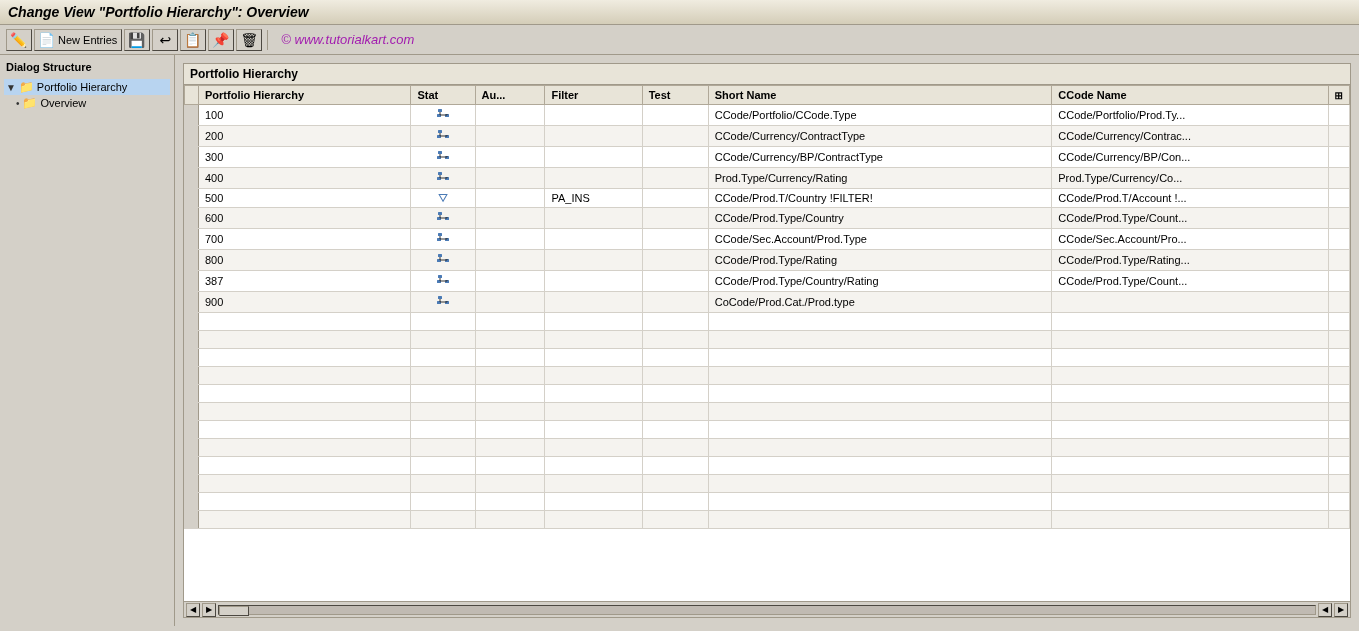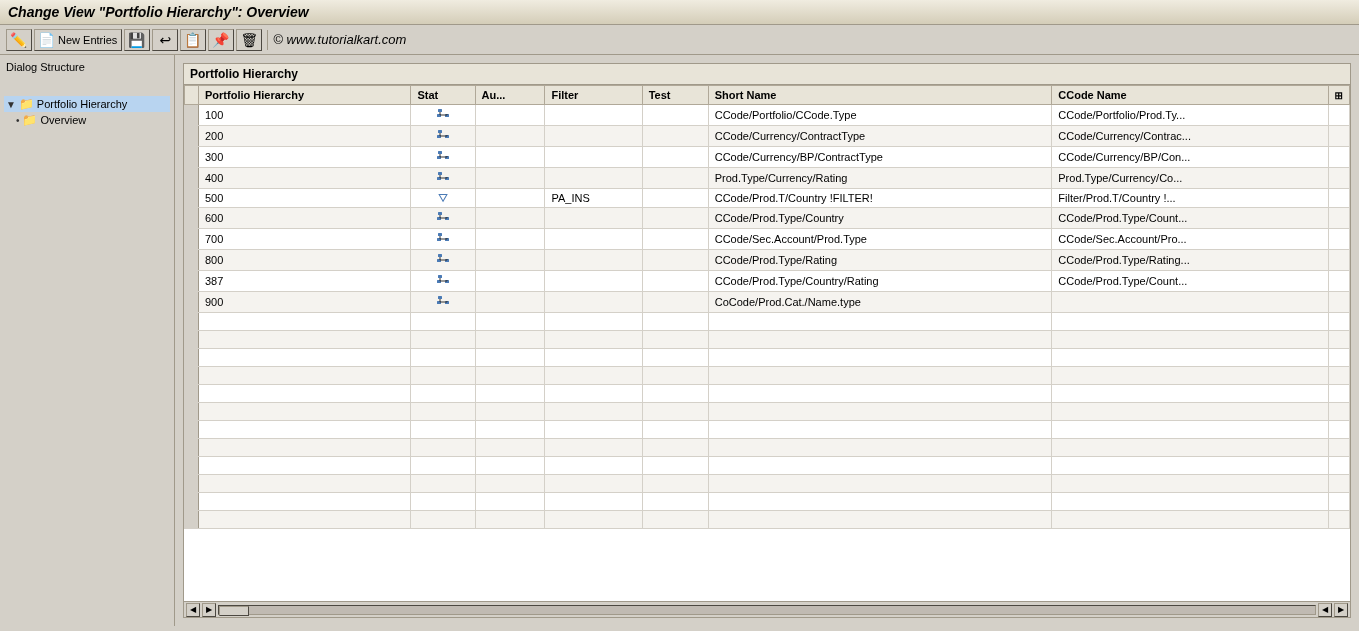--- a/index.html
+++ b/index.html
@@ -48,43 +48,44 @@
     .toolbar-separator { width: 1px; background: #a0998a; height: 20px; margin: 0 3px; }
     .toolbar-icon {
       width: 16px;
       height: 16px;
       display: inline-flex;
       align-items: center;
       justify-content: center;
       font-size: 14px;
     }
     .watermark {
-      color: #000000;
+      margin-left: 8px;
+      color: #a21caf;
       font-size: 13px;
       font-style: italic;
     }
 
     
     .main-area {
       display: flex;
       height: calc(631px - 60px);
     }
 
     
     .sidebar {
       width: 175px;
       background: #d4d0c8;
       border-right: 1px solid #a0998a;
       padding: 4px;
       flex-shrink: 0;
     }
     .sidebar-title {
-      font-weight: normal;
+      font-weight: bold;
       font-size: 11px;
-      margin-bottom: 21px;
+      margin-bottom: 4px;
       padding: 2px;
     }
     .sidebar-item {
       display: flex;
       align-items: center;
       gap: 3px;
       padding: 1px 2px;
       cursor: pointer;
       font-size: 11px;
     }
@@ -370,21 +371,21 @@
       <td></td>
     </tr>
               <tr>
       <td class="row-selector"></td>
       <td>500</td>
       <td class="status-icon"><span style="color:#4a7ab5;font-size:12px;" title="filter">⛛</span></td>
       <td></td>
       <td>PA_INS</td>
       <td></td>
       <td>CCode/Prod.T/Country !FILTER!</td>
-      <td>Filter/Prod.T/Country !...</td>
+      <td>CCode/Prod.T/Account !...</td>
       <td></td>
     </tr>
               <tr>
       <td class="row-selector"></td>
       <td>600</td>
       <td class="status-icon"><span style="display:inline-block;width:14px;height:14px;position:relative;" title="hierarchy">
         <svg width="14" height="14" viewBox="0 0 14 14">
           <rect x="2" y="2" width="4" height="3" fill="#4a7ab5" rx="0.5"></rect>
           <rect x="1" y="7" width="4" height="3" fill="#4a7ab5" rx="0.5"></rect>
           <rect x="9" y="7" width="4" height="3" fill="#4a7ab5" rx="0.5"></rect>
@@ -469,21 +470,21 @@
           <rect x="1" y="7" width="4" height="3" fill="#4a7ab5" rx="0.5"></rect>
           <rect x="9" y="7" width="4" height="3" fill="#4a7ab5" rx="0.5"></rect>
           <line x1="4" y1="5" x2="4" y2="8" stroke="#333" stroke-width="1"></line>
           <line x1="4" y1="8" x2="11" y2="8" stroke="#333" stroke-width="1"></line>
           <line x1="11" y1="8" x2="11" y2="7" stroke="#333" stroke-width="1"></line>
         </svg>
       </span></td>
       <td></td>
       <td></td>
       <td></td>
-      <td>CoCode/Prod.Cat./Name.type</td>
+      <td>CoCode/Prod.Cat./Prod.type</td>
       <td></td>
       <td></td>
     </tr>
               <tr>
       <td class="row-selector"></td>
       <td></td>
       <td></td>
       <td></td>
       <td></td>
       <td></td>

